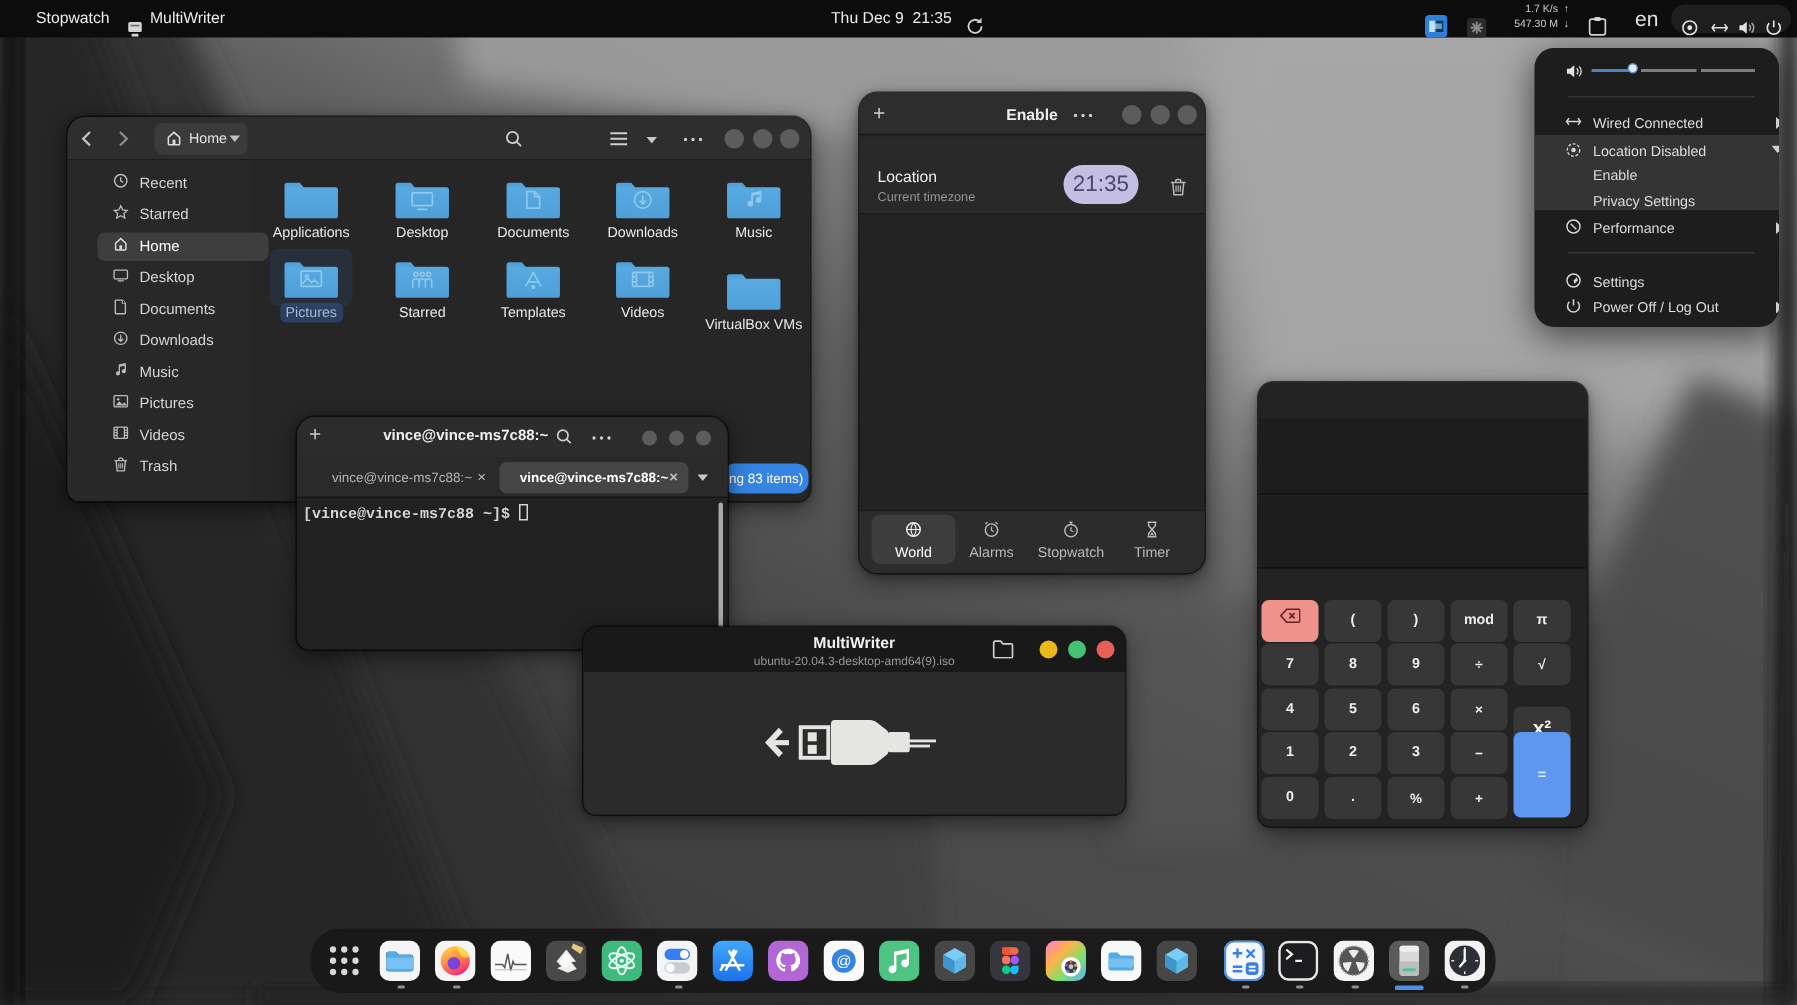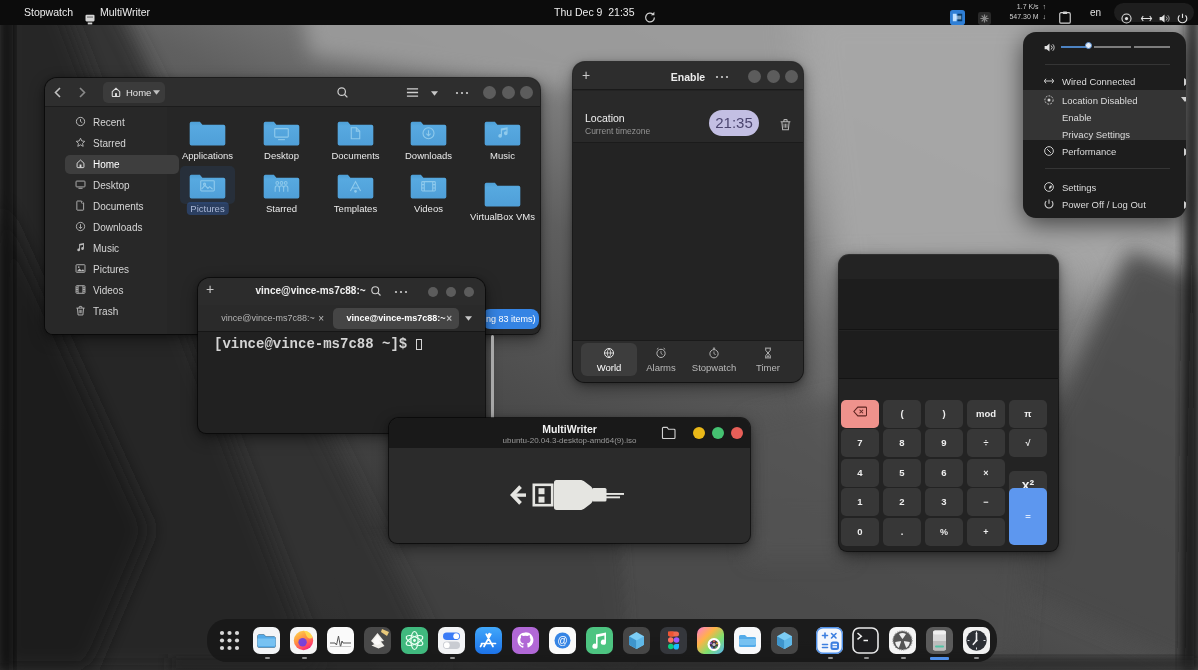--- a/index.html
+++ b/index.html
@@ -29,21 +29,21 @@
 #clocks .ctabs { position:absolute; left:0; bottom:0; width:100%; height:42px; background:#2c2c2c; border-top:1px solid #1a1a1a; border-radius:0 0 12px 12px; }
 #clocks .ctab { position:absolute; top:6px; width:50px; text-align:center; font-size:9.5px; }
 #clocks .ctab svg { display:inline-block; }
 #clocks .ctab div { margin-top:1px; }
 
 #term { left:198px; top:278px; width:287px; height:155px; background:#212121; z-index:13; }
 #term .thdr { position:absolute; left:0; top:0; width:100%; height:27px; background:#2c2c2c; border-radius:12px 12px 0 0; }
 #term .ttabs { position:absolute; left:0; top:27px; width:100%; height:27px; background:#2a2a2a; border-bottom:1px solid #161616; }
 #term .ttab { position:absolute; top:3px; width:126px; height:21px; border-radius:5px; font-size:9px; line-height:21px; text-align:center; }
 #term .ttab .tx { position:absolute; right:7px; top:0; font-size:10px; color:#bbb; }
-#term .tbody { position:absolute; left:0; top:55px; width:100%; height:100px; font-family:"Liberation Mono", monospace; font-size:14px; font-weight:700; padding:3px 0 0 4px;margin-left:12px; }
+#term .tbody { position:absolute; left:0; top:55px; width:100%; height:100px; font-family:"Liberation Mono", monospace; font-size:10px; font-weight:700; padding:3px 0 0 4px; }
 
 #pill { left:482px; top:309px; width:57px; height:20px; background:#3584e4; color:#fff; z-index:12; border-radius:8px; font-size:9px; line-height:20px; padding-left:4px; white-space:nowrap; overflow:hidden; }
 
 #mw { left:389px; top:418px; width:361px; height:125px; background:#2b2b2b; z-index:14; border-radius:10px 10px 8px 8px; }
 #mw .mhdr { position:absolute; left:0; top:0; width:100%; height:30px; background:#191919; border-radius:10px 10px 0 0; }
 
 #calc { left:839px; top:255px; width:219px; height:296px; background:#232323; z-index:11; border-radius:10px 10px 8px 8px; }
 #calc .qhdr { position:absolute; left:0; top:0; width:100%; height:24px; background:#2d2d2d; border-radius:10px 10px 0 0; border-bottom:1px solid #191919; }
 .kbtn { position:absolute; width:38px; height:28px; background:#373737; border-radius:5px; color:#efefef; font-size:9.5px; font-weight:700; text-align:center; line-height:28px; }
 
@@ -116,21 +116,21 @@
     </svg>
   <svg class="item" style="left:978px;top:6px;" width="13" height="13" viewBox="0 0 16 16">
       <rect width="16" height="16" rx="3" fill="#2a2a2a"></rect>
       <path stroke="#8a8a8a" stroke-width="1.5" d="M8 3v10M3 8h10M4.5 4.5l7 7M11.5 4.5l-7 7"></path>
     </svg>
   <div class="item" style="left:1004px;top:2px;width:42px;height:22px;line-height:10px;font-size:7px;color:#cfcfcf;text-align:right;">1.7 K/s&nbsp; ↑<br>547.30 M&nbsp; ↓</div>
   <svg class="item" style="left:1058px;top:5px;" width="14" height="14" viewBox="0 0 16 16">
       <rect x="2" y="2.5" width="12" height="12" rx="1.5" fill="none" stroke="#d2d2d2" stroke-width="1.3"></rect>
       <rect x="5.5" y="1" width="5" height="3" rx="1" fill="#d2d2d2"></rect>
     </svg>
-  <div class="item" style="left:1090px;color:#e0e0e0;font-size:10px;">en</div>
+  <div class="item" style="left:1090px;color:#e0e0e0;font-size:14px;">en</div>
   <div class="item" style="left:1114px;top:3px;width:80px;height:19px;background:#1e1e1e;border-radius:10px;"></div>
   <svg class="item" style="left:1120px;top:6px;" width="13" height="13" viewBox="0 0 16 16">
       <circle cx="8" cy="8" r="5.6" fill="none" stroke="#e2e2e2" stroke-width="1.3"></circle>
       <circle cx="8" cy="8" r="2" fill="#e2e2e2"></circle>
     </svg>
   <svg class="item" style="left:1140px;top:6px;" width="13" height="13" viewBox="0 0 16 16">
       <path fill="none" stroke="#e2e2e2" stroke-width="1.3" d="M4 5L1.8 8 4 11M12 5l2.2 3-2.2 3M2.5 8h11"></path>
     </svg>
   <svg class="item" style="left:1158px;top:6px;" width="13" height="13" viewBox="0 0 16 16">
       <path fill="#e2e2e2" d="M2 6h2.5L8 3v10L4.5 10H2z"></path>

